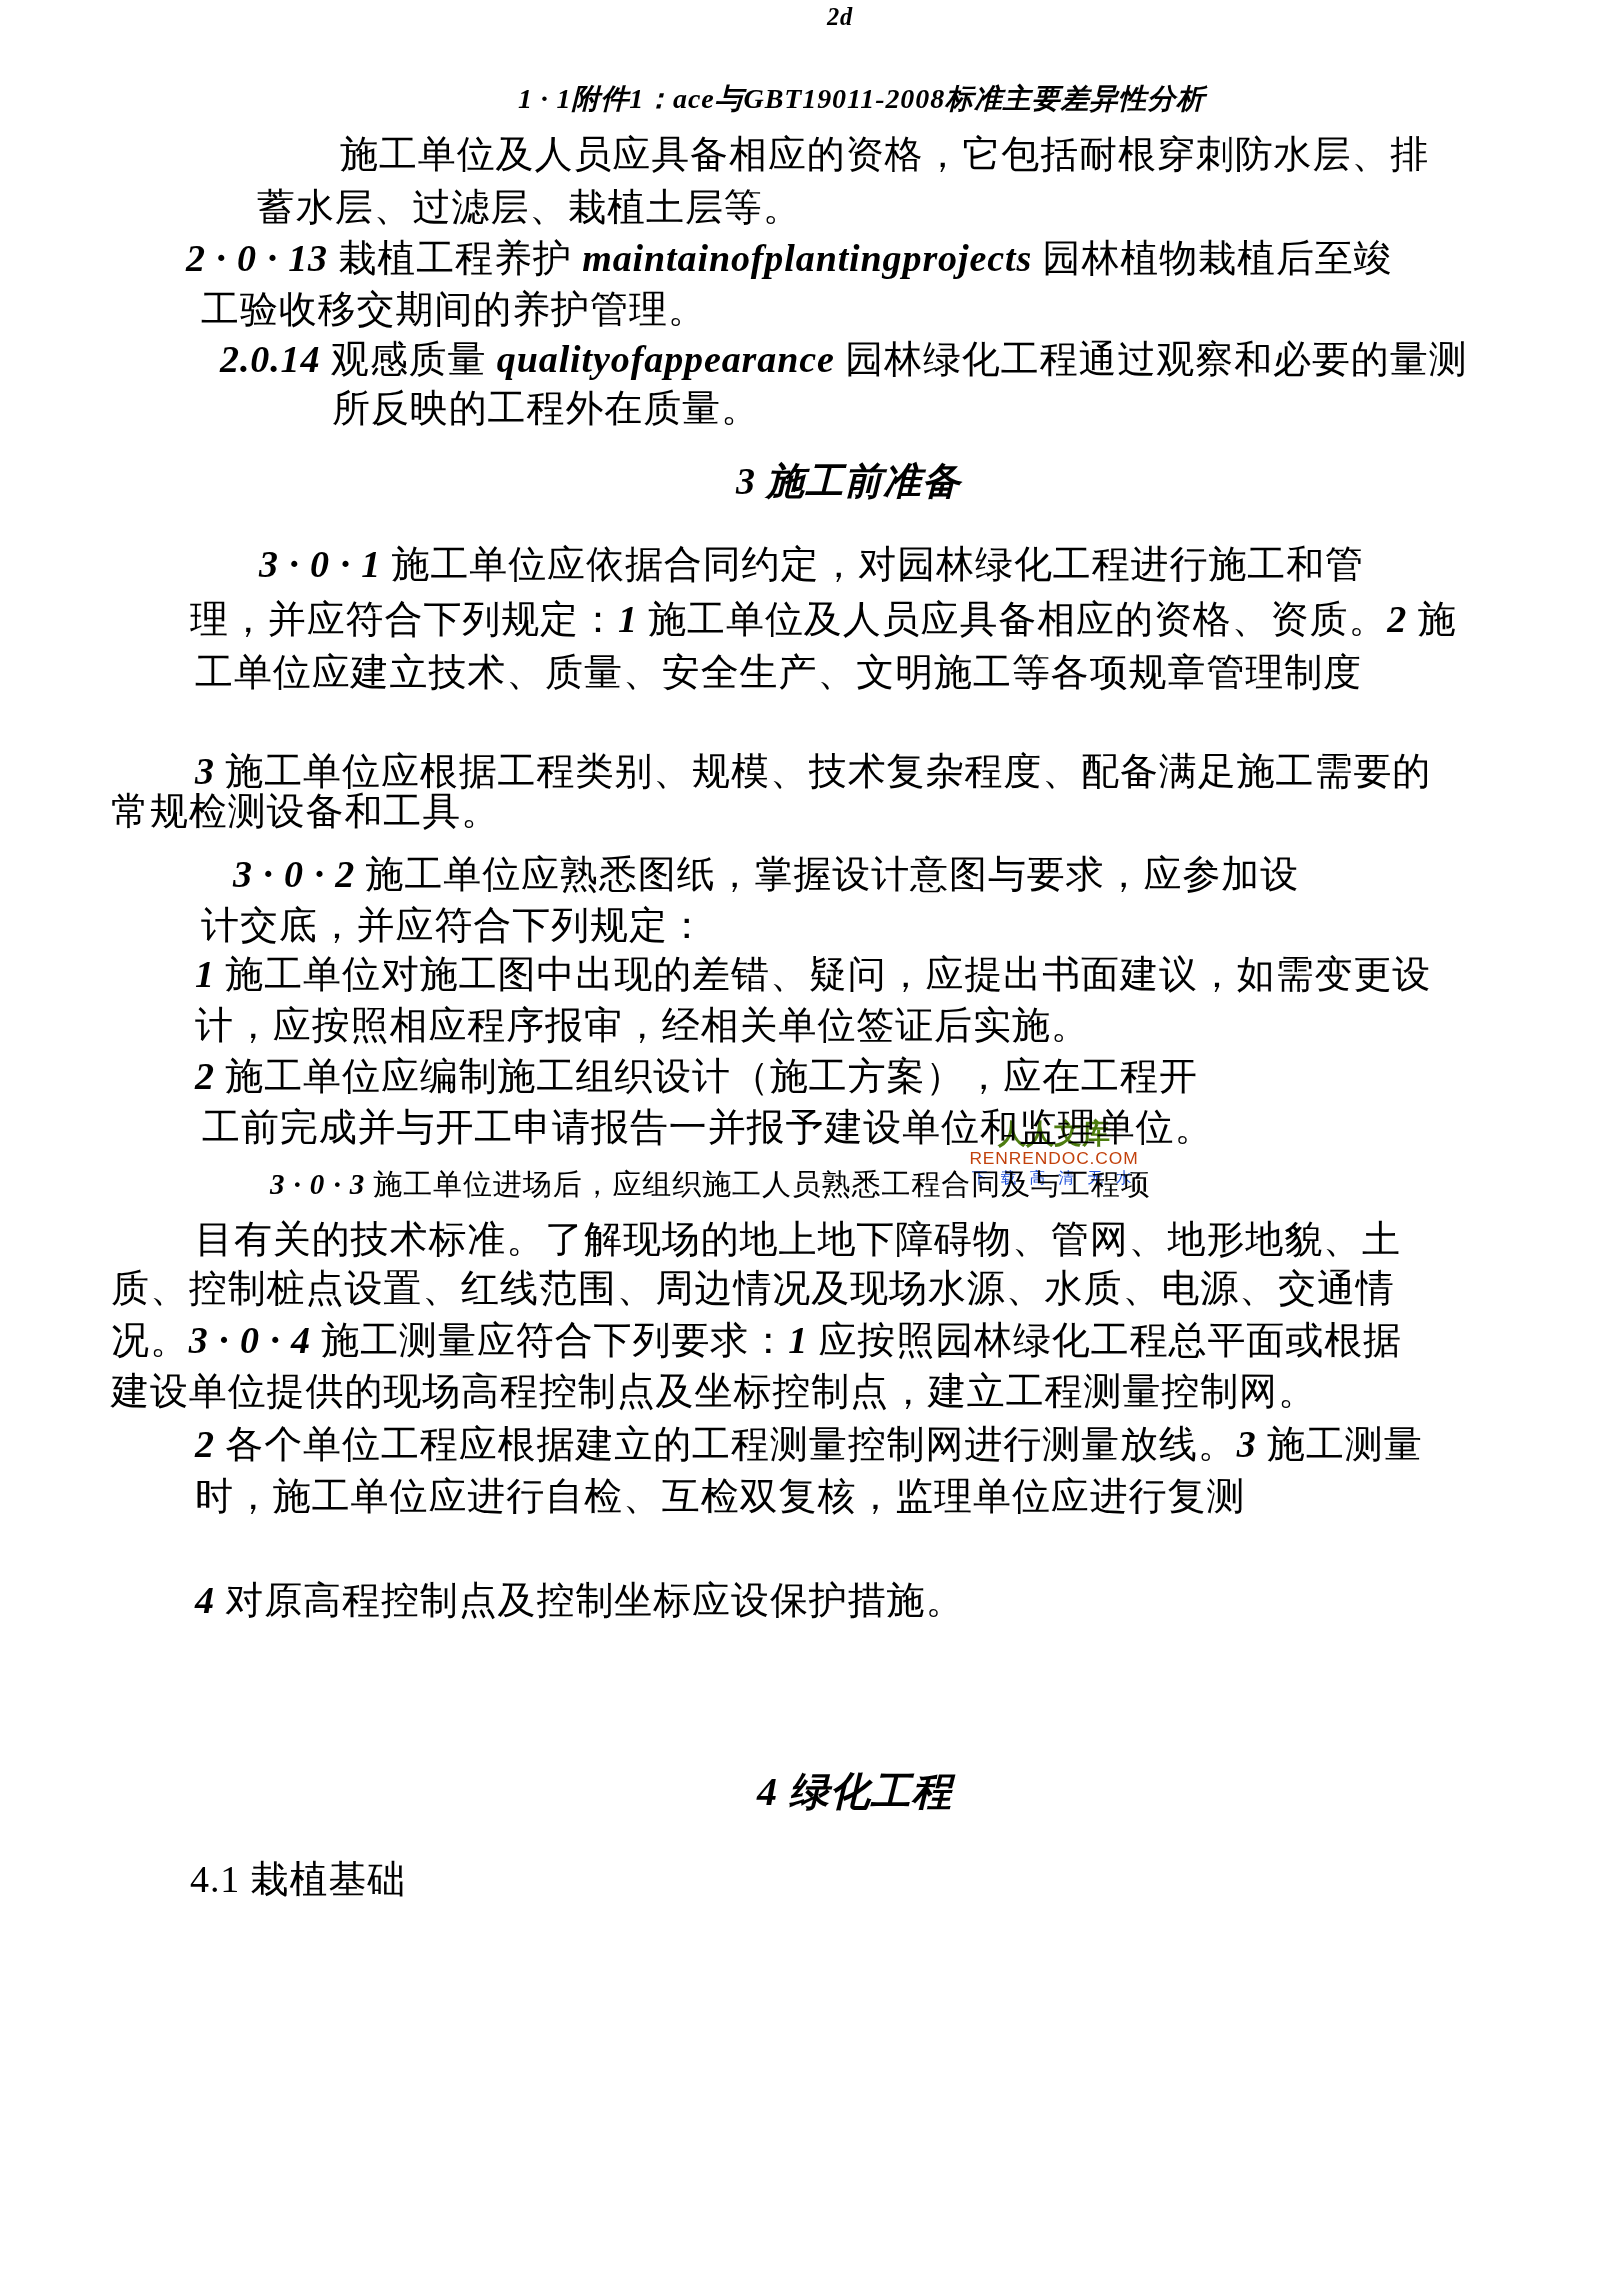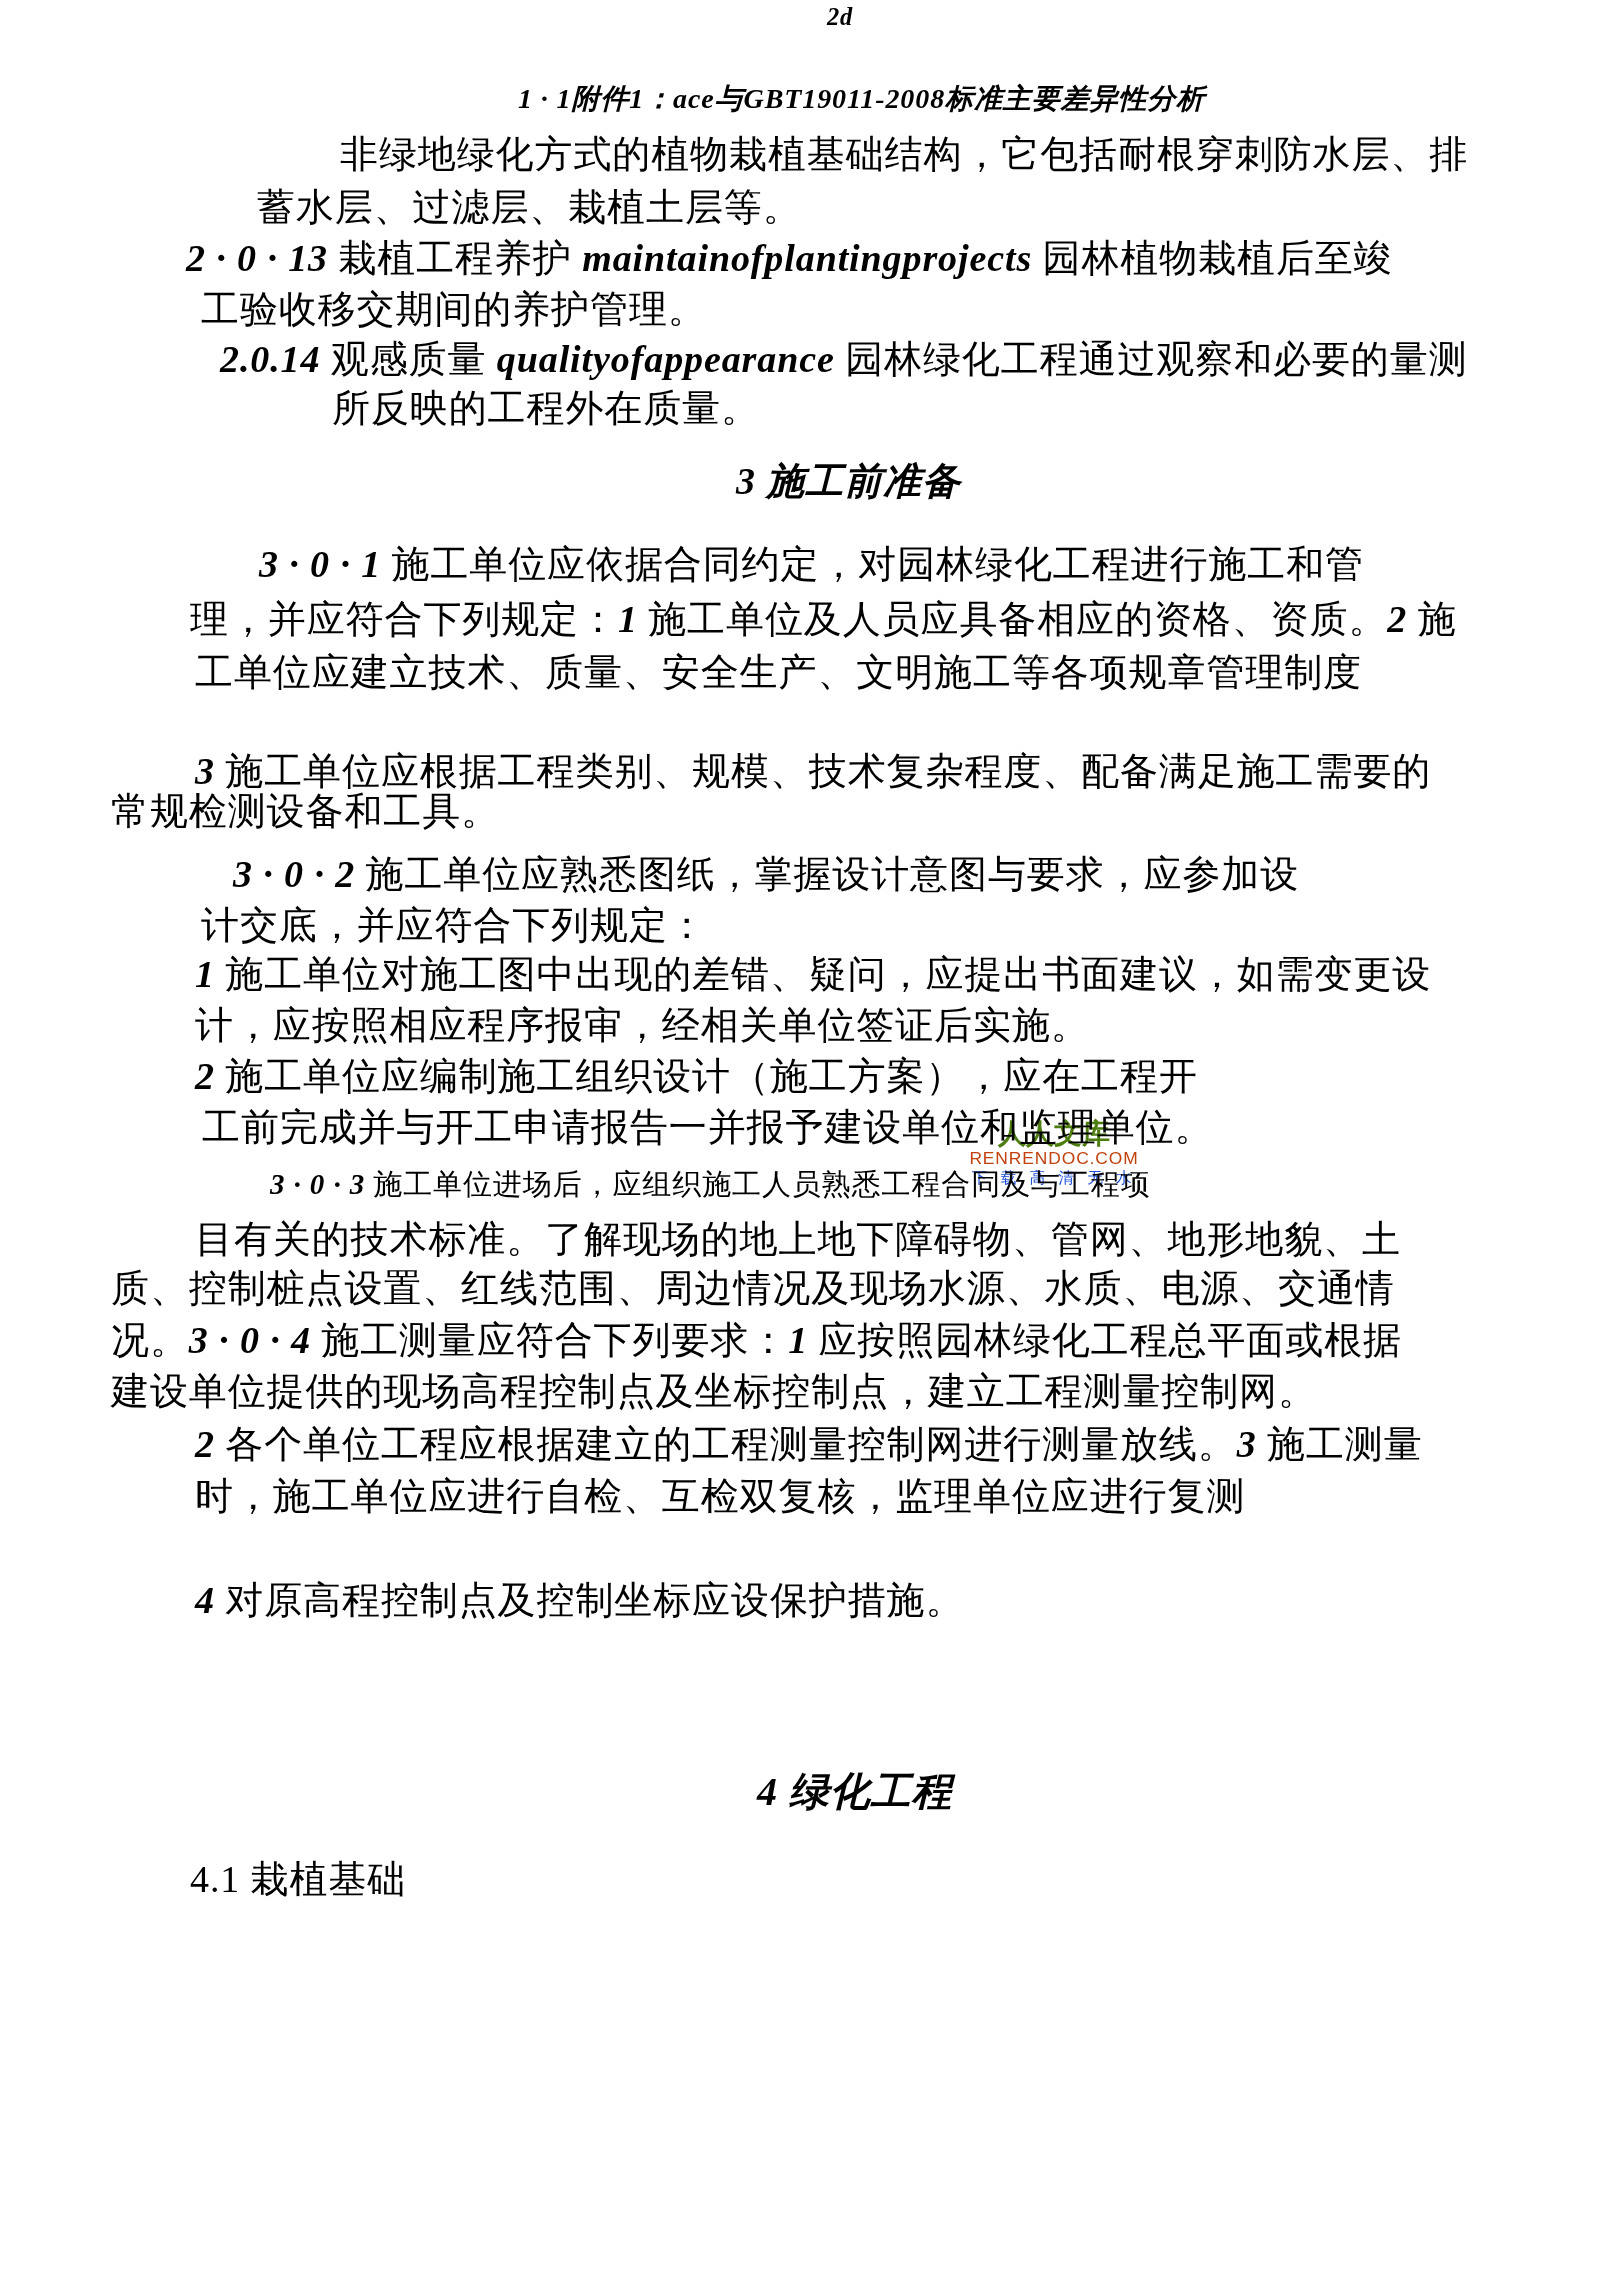--- a/index.html
+++ b/index.html
@@ -61,21 +61,21 @@
 
 <div class="page">
   <div class="watermark">
     <div class="wm-cn">人人文库</div>
     <div class="wm-en">RENRENDOC.COM</div>
     <div class="wm-sub">下 载 高 清 无 水</div>
   </div>
   <div>
       <div class="line" style="left: 827px; top: 3.5px; font-size: 24.4px;"><span class="b">2d</span></div>
       <div class="line" style="left: 518px; top: 84px; font-size: 28px;"><span class="b">1 · 1附件1：ace与GBT19011-2008标准主要差异性分析</span></div>
-      <div class="line" style="left: 340px; top: 135px; font-size: 38px;"><span>非绿地绿化方式的植物栽植基础结构，它包括耐根穿刺防水层、排</span></div>
+      <div class="line" style="left: 340px; top: 135px; font-size: 38px;"><span>施工单位及人员应具备相应的资格，它包括耐根穿刺防水层、排</span></div>
       <div class="line" style="left: 257px; top: 188px; font-size: 38px;"><span>蓄水层、过滤层、栽植土层等。</span></div>
       <div class="line" style="left: 186px; top: 239px; font-size: 38px;"><span class="b">2 · 0 · 13 </span><span>栽植工程养护 </span><span class="b">maintainofplantingprojects </span><span>园林植物栽植后至竣</span></div>
       <div class="line" style="left: 201px; top: 290px; font-size: 38px;"><span>工验收移交期间的养护管理。</span></div>
       <div class="line" style="left: 184px; top: 340px; font-size: 38px; margin-left: 36px;"><span class="b">2.0.14 </span><span>观感质量 </span><span class="b">qualityofappearance </span><span>园林绿化工程通过观察和必要的量测</span></div>
       <div class="line" style="left: 332px; top: 389px; font-size: 38px;"><span>所反映的工程外在质量。</span></div>
       <div class="line" style="left: 736px; top: 462px; font-size: 38px;"><span class="b">3 施工前准备</span></div>
       <div class="line" style="left: 259px; top: 545px; font-size: 38px;"><span class="b">3 · 0 · 1 </span><span>施工单位应依据合同约定，对园林绿化工程进行施工和管</span></div>
       <div class="line" style="left: 190px; top: 600px; font-size: 38px;"><span>理，并应符合下列规定：</span><span class="b">1 </span><span>施工单位及人员应具备相应的资格、资质。</span><span class="b">2 </span><span>施</span></div>
       <div class="line" style="left: 195px; top: 653px; font-size: 38px;"><span>工单位应建立技术、质量、安全生产、文明施工等各项规章管理制度</span></div>
       <div class="line" style="left: 195px; top: 752px; font-size: 38px;"><span class="b">3 </span><span>施工单位应根据工程类别、规模、技术复杂程度、配备满足施工需要的</span></div>

